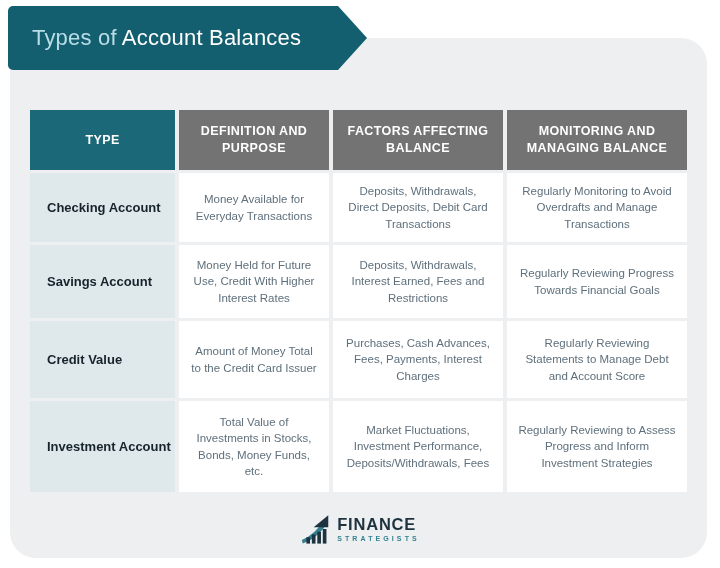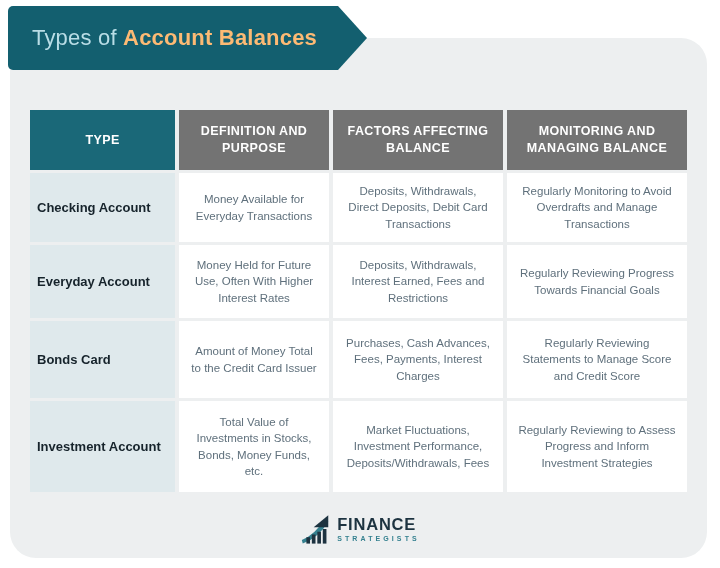--- a/index.html
+++ b/index.html
@@ -39,22 +39,22 @@
     border-bottom:32px solid transparent;
     border-left:29px solid #135f6f;
   }
   .banner-title{
     font-size:22px;
     color:#b9dde6;
     letter-spacing:0.2px;
     white-space:pre;
   }
   .banner-title .bold{
-    color:#fdba74;
-    font-weight:bold;
+    color:#ffffff;
+    font-weight:normal;
   }
   .table{
     position:absolute;
     left:30px;top:110px;
     width:716px;
     display:grid;
     grid-template-columns:145px 150px 170px 180px;
     grid-template-rows:60px 69px 73px 77px 91px;
     column-gap:4px;
     row-gap:3px;
@@ -82,21 +82,21 @@
   .hcell.type-h{
     background:#1a6878;
   }
   .tcell{
     background:#dfe9ec;
     color:#16232b;
     font-weight:bold;
     font-size:13px;
     justify-content:flex-start;
     text-align:left;
-    padding-left:7px;
+    padding-left:17px;
   }
   .dcell{
     background:#ffffff;
     color:#5f707c;
     font-size:11.5px;
     line-height:1.42;
     padding:0 10px;
   }
   .footer-logo{
     position:absolute;
@@ -142,31 +142,31 @@
   </div>
 
   <div class="trow">
     <div class="cell tcell">Checking Account</div>
     <div class="cell dcell">Money Available for Everyday Transactions</div>
     <div class="cell dcell">Deposits, Withdrawals, Direct Deposits, Debit Card Transactions</div>
     <div class="cell dcell">Regularly Monitoring to Avoid Overdrafts and Manage Transactions</div>
   </div>
 
   <div class="trow">
-    <div class="cell tcell">Everyday Account</div>
-    <div class="cell dcell">Money Held for Future Use, Often With Higher Interest Rates</div>
+    <div class="cell tcell">Savings Account</div>
+    <div class="cell dcell">Money Held for Future Use, Credit With Higher Interest Rates</div>
     <div class="cell dcell">Deposits, Withdrawals, Interest Earned, Fees and Restrictions</div>
     <div class="cell dcell">Regularly Reviewing Progress Towards Financial Goals</div>
   </div>
 
   <div class="trow">
-    <div class="cell tcell">Bonds Card</div>
+    <div class="cell tcell">Credit Value</div>
     <div class="cell dcell">Amount of Money Total to the Credit Card Issuer</div>
     <div class="cell dcell">Purchases, Cash Advances, Fees, Payments, Interest Charges</div>
-    <div class="cell dcell">Regularly Reviewing Statements to Manage Score and Credit Score</div>
+    <div class="cell dcell">Regularly Reviewing Statements to Manage Debt and Account Score</div>
   </div>
 
   <div class="trow">
     <div class="cell tcell">Investment Account</div>
     <div class="cell dcell">Total Value of Investments in Stocks, Bonds, Money Funds, etc.</div>
     <div class="cell dcell">Market Fluctuations, Investment Performance, Deposits/Withdrawals, Fees</div>
     <div class="cell dcell">Regularly Reviewing to Assess Progress and Inform Investment Strategies</div>
   </div>
 </div>
 

